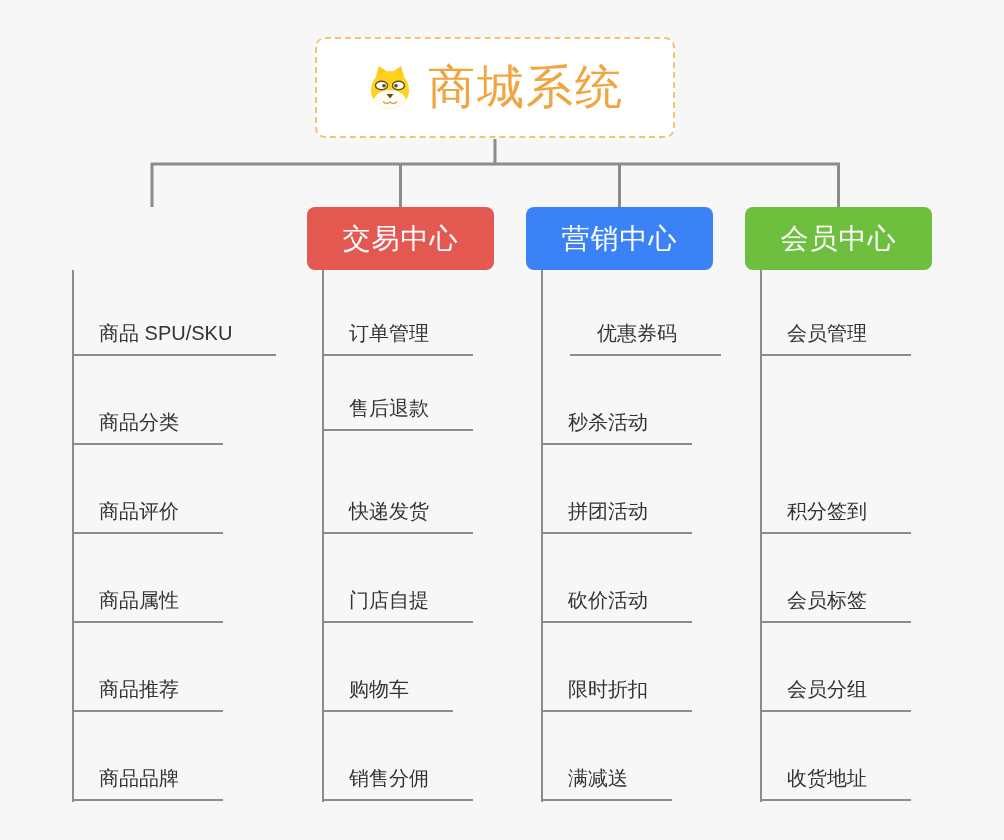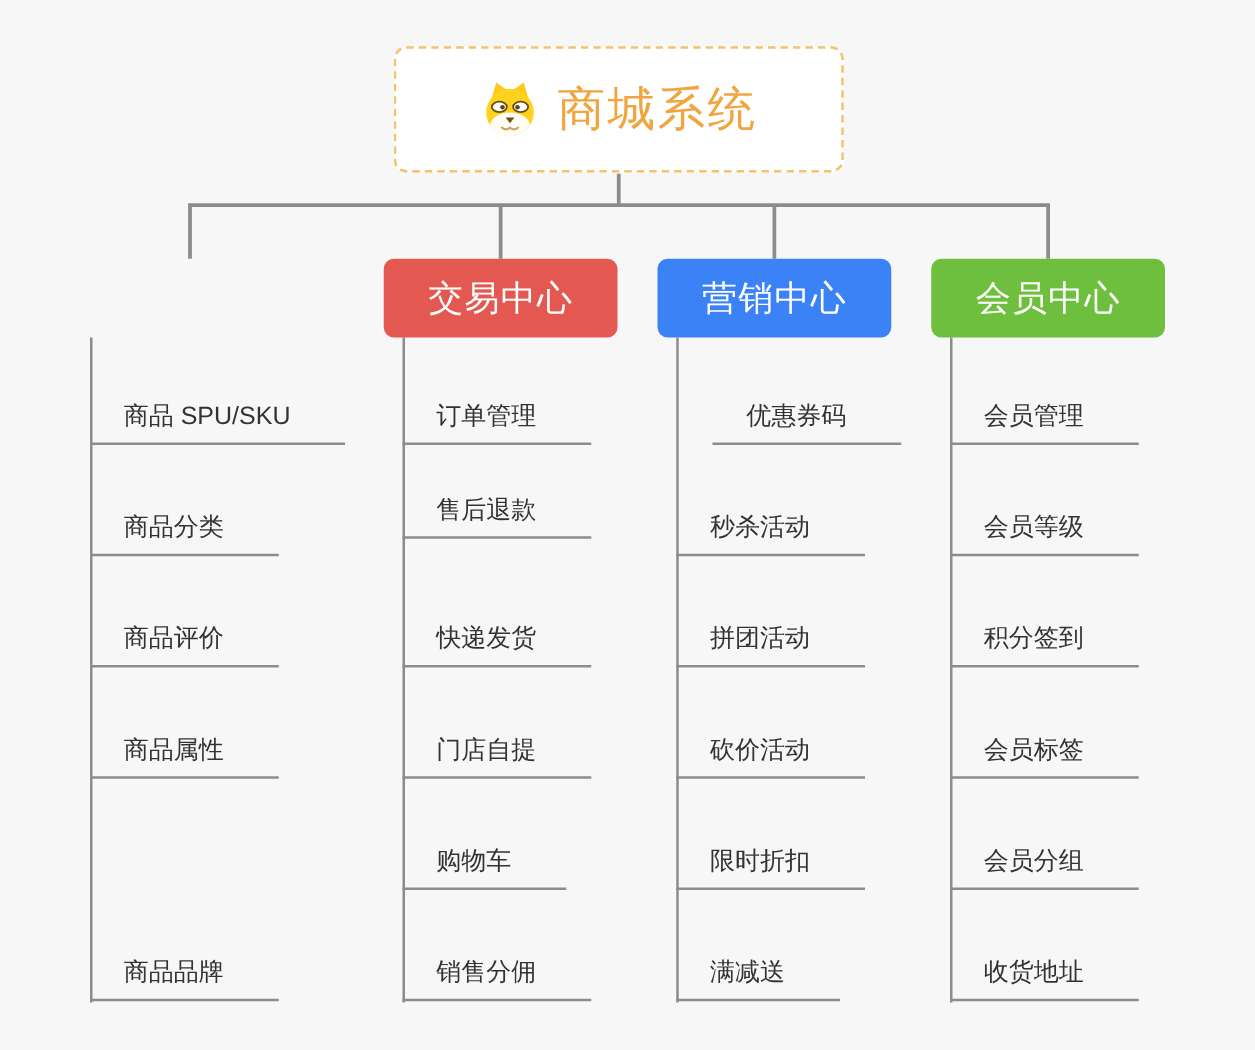--- a/index.html
+++ b/index.html
@@ -27,21 +27,21 @@
     background: #ffffff;
     border: 2px dashed #f3c36d;
     border-radius: 10px;
     box-sizing: border-box;
     display: flex;
     align-items: center;
     justify-content: center;
     gap: 14px;
   }
   .root-title {
-    font-size: 38px;
+    font-size: 47px;
     letter-spacing: 2px;
     color: #f0a540;
     white-space: nowrap;
   }
   .dog { width: 48px; height: 48px; display: inline-flex; }
   .branch {
     position: absolute;
     top: 207px;
     width: 250px;
     height: 600px;
@@ -111,20 +111,21 @@
     <span class="root-title" style="color: rgb(240, 165, 64);">商城系统</span>
   </div>
 
   <div id="branches">
       <div class="branch" style="left: 57px;">
         <div class="branch-stem" style="background: rgb(140, 140, 140);"></div>
         <div class="leaf" style="top: 113px; border-bottom-color: rgb(140, 140, 140); color: rgb(51, 51, 51);">商品 SPU/SKU</div>
         <div class="leaf" style="top: 202px; border-bottom-color: rgb(140, 140, 140); color: rgb(51, 51, 51);">商品分类</div>
         <div class="leaf" style="top: 291px; border-bottom-color: rgb(140, 140, 140); color: rgb(51, 51, 51);">商品评价</div>
         <div class="leaf" style="top: 380px; border-bottom-color: rgb(140, 140, 140); color: rgb(51, 51, 51);">商品属性</div>
+        <div class="leaf" style="top: 469px; border-bottom-color: rgb(140, 140, 140); color: rgb(51, 51, 51);">商品推荐</div>
         <div class="leaf" style="top: 558px; border-bottom-color: rgb(140, 140, 140); color: rgb(51, 51, 51);">商品品牌</div>
       </div>
       <div class="branch" style="left: 307px;">
         <div class="branch-box" style="background: rgb(227, 89, 81);">交易中心</div>
         <div class="branch-stem" style="background: rgb(140, 140, 140);"></div>
         <div class="leaf" style="top: 113px; border-bottom-color: rgb(140, 140, 140); color: rgb(51, 51, 51);">订单管理</div>
         <div class="leaf" style="top: 188px; border-bottom-color: rgb(140, 140, 140); color: rgb(51, 51, 51); text-align: center;">售后退款</div>
         <div class="leaf" style="top: 291px; border-bottom-color: rgb(140, 140, 140); color: rgb(51, 51, 51);">快递发货</div>
         <div class="leaf" style="top: 380px; border-bottom-color: rgb(140, 140, 140); color: rgb(51, 51, 51);">门店自提</div>
         <div class="leaf" style="top: 469px; border-bottom-color: rgb(140, 140, 140); color: rgb(51, 51, 51);">购物车</div>
@@ -137,21 +138,20 @@
         <div class="leaf" style="top: 202px; border-bottom-color: rgb(140, 140, 140); color: rgb(51, 51, 51);">秒杀活动</div>
         <div class="leaf" style="top: 291px; border-bottom-color: rgb(140, 140, 140); color: rgb(51, 51, 51);">拼团活动</div>
         <div class="leaf" style="top: 380px; border-bottom-color: rgb(140, 140, 140); color: rgb(51, 51, 51);">砍价活动</div>
         <div class="leaf" style="top: 469px; border-bottom-color: rgb(140, 140, 140); color: rgb(51, 51, 51);">限时折扣</div>
         <div class="leaf" style="top: 558px; border-bottom-color: rgb(140, 140, 140); color: rgb(51, 51, 51);">满减送</div>
       </div>
       <div class="branch" style="left: 745px;">
         <div class="branch-box" style="background: rgb(111, 191, 63);">会员中心</div>
         <div class="branch-stem" style="background: rgb(140, 140, 140);"></div>
         <div class="leaf" style="top: 113px; border-bottom-color: rgb(140, 140, 140); color: rgb(51, 51, 51);">会员管理</div>
-        <div class="leaf" style="top: 202px; border-bottom-color: rgb(140, 140, 140); color: rgb(51, 51, 51);">会员等级</div>
         <div class="leaf" style="top: 291px; border-bottom-color: rgb(140, 140, 140); color: rgb(51, 51, 51);">积分签到</div>
         <div class="leaf" style="top: 380px; border-bottom-color: rgb(140, 140, 140); color: rgb(51, 51, 51);">会员标签</div>
         <div class="leaf" style="top: 469px; border-bottom-color: rgb(140, 140, 140); color: rgb(51, 51, 51);">会员分组</div>
         <div class="leaf" style="top: 558px; border-bottom-color: rgb(140, 140, 140); color: rgb(51, 51, 51);">收货地址</div>
       </div>
     </div>
 
 </div>
 
 </body></html>

